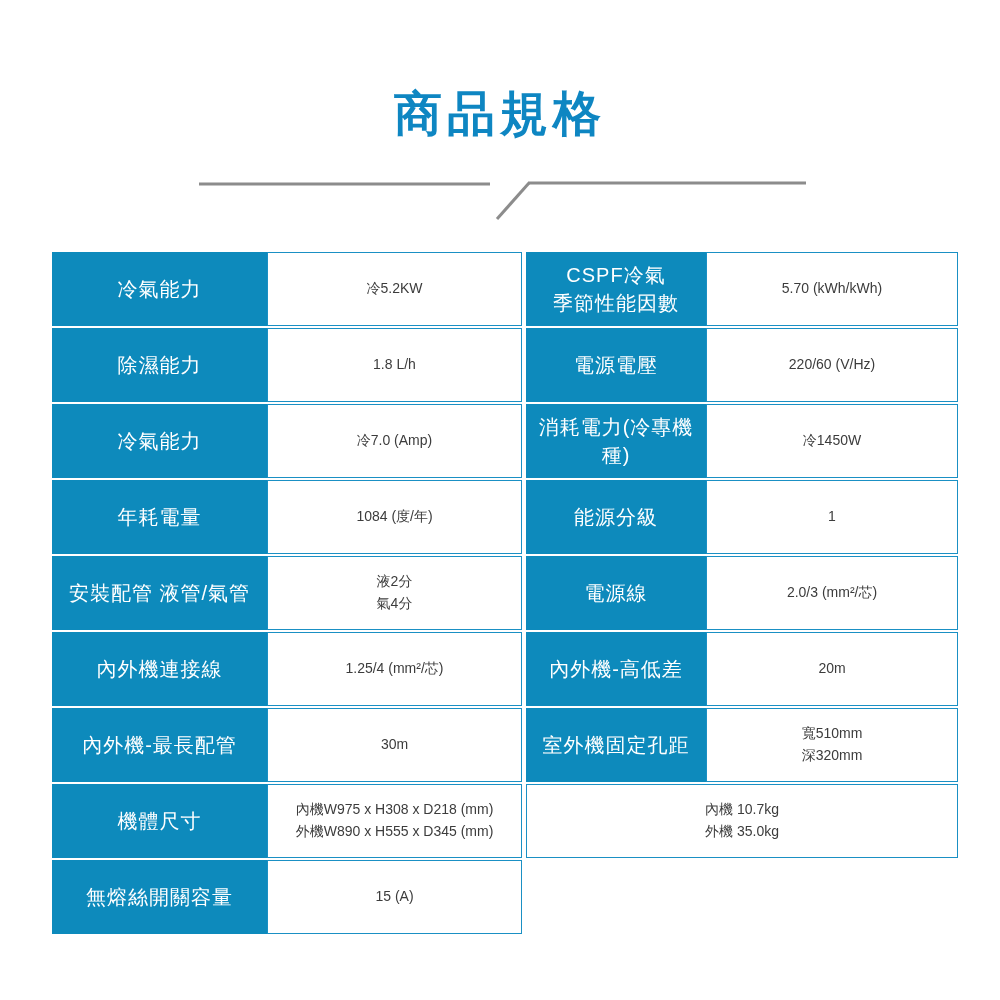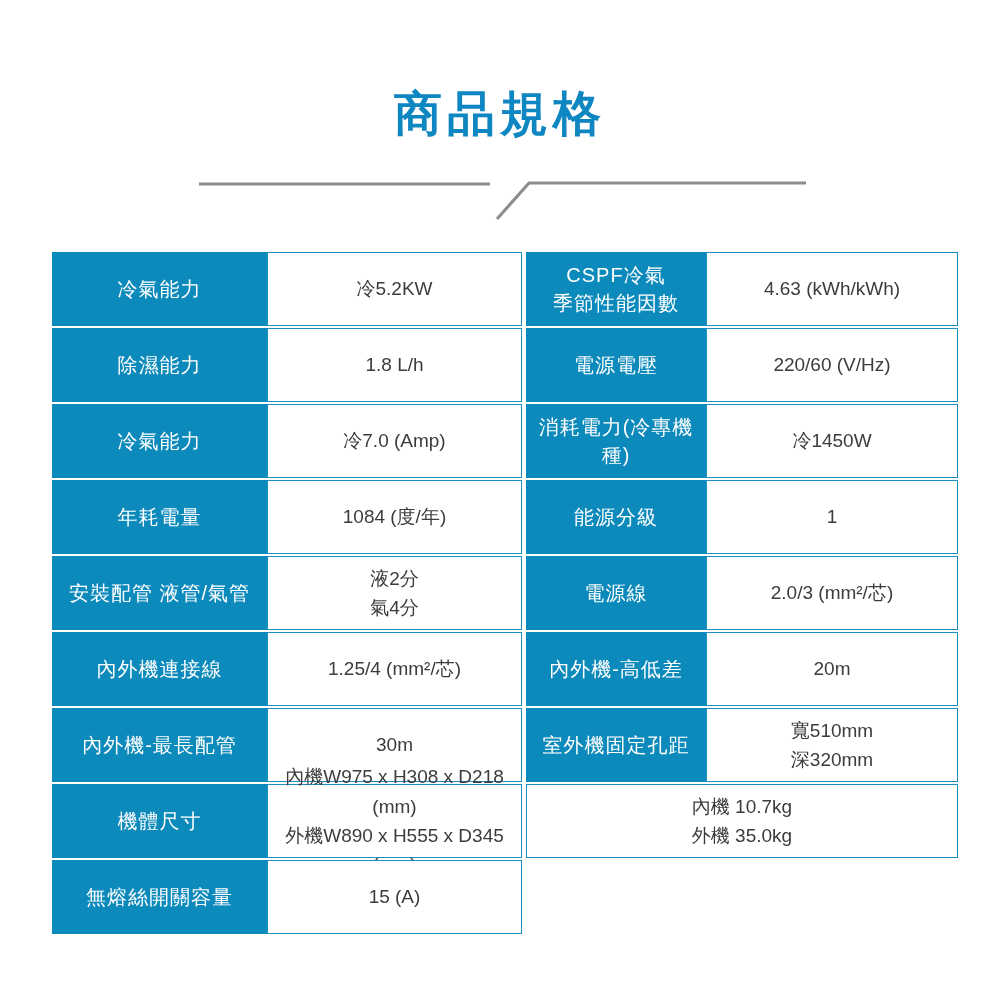--- a/index.html
+++ b/index.html
@@ -70,21 +70,21 @@
   .spec-table.right .label-cell { width: 180px; }
   .value-cell {
     flex: 1;
     background: #ffffff;
     border: 1px solid #1a90c4;
     color: #3c3c3c;
     display: flex;
     align-items: center;
     justify-content: center;
     text-align: center;
-    font-size: 19px;
+    font-size: 14px;
     line-height: 1.55;
     white-space: pre-line;
     padding: 0 4px;
     box-sizing: border-box;
   }
 </style>
 </head>
 <body>
 
 <div class="page">
@@ -137,21 +137,21 @@
       <div class="row">
         <div class="label-cell">無熔絲開關容量</div>
         <div class="value-cell">15 (A)</div>
       </div>
     </div>
 
     <div class="spec-table right">
       <div class="row">
         <div class="label-cell">CSPF冷氣
 季節性能因數</div>
-        <div class="value-cell">4.63 (kWh/kWh)</div>
+        <div class="value-cell">5.70 (kWh/kWh)</div>
       </div>
       <div class="row">
         <div class="label-cell">電源電壓</div>
         <div class="value-cell">220/60 (V/Hz)</div>
       </div>
       <div class="row">
         <div class="label-cell">消耗電力(冷專機種)</div>
         <div class="value-cell">冷1450W</div>
       </div>
       <div class="row">

